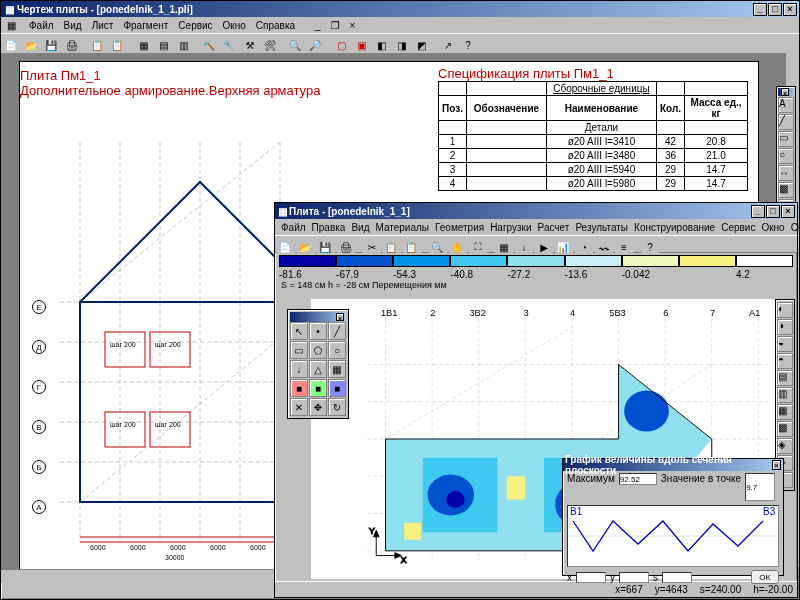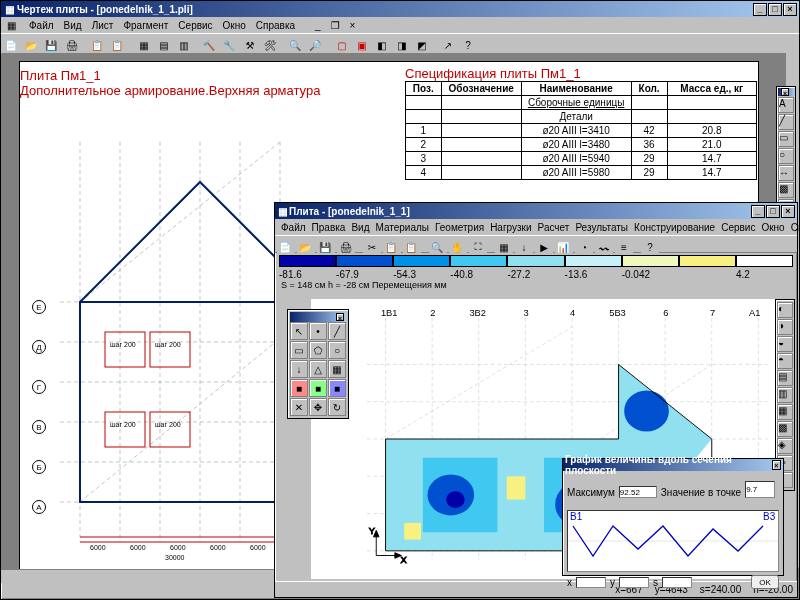--- a/index.html
+++ b/index.html
@@ -92,38 +92,38 @@
     <div class="tbtn">↗</div>
     <div class="tbtn">?</div>
   </div>
 
   <div class="content" style="left:0;top:52px;right:0;bottom:16px;position:absolute;">
 
     <div class="paper" style="left:18px;top:8px;width:740px;height:518px;">
       <div class="redtxt" style="margin-top:6px;">Плита Пм1_1</div>
       <div class="redtxt">Дополнительное армирование.Верхняя арматура</div>
 
-      <div style="position:absolute;right:1px;top:4px;width:352px;">
+      <div style="position:absolute;right:10px;top:4px;width:310px;">
         <div class="redtxt">Спецификация плиты Пм1_1</div>
         <table class="spec" style="position:relative;width:100%;">
           <tbody>
               <tr>
+                <td></td>
+                <td></td>
+                <td style="text-decoration:underline;">Сборочные единицы</td>
+                <td></td>
+                <td></td>
+              </tr>
+          <tr>
             <th>Поз.</th>
             <th style="width:80px;">Обозначение</th>
             <th style="width:110px;">Наименование</th>
             <th>Кол.</th>
             <th>Масса ед., кг</th>
           </tr>
-          <tr>
-                <td></td>
-                <td></td>
-                <td style="text-decoration:underline;">Сборочные единицы</td>
-                <td></td>
-                <td></td>
-              </tr>
           <tr>
                 <td></td>
                 <td></td>
                 <td style="">Детали</td>
                 <td></td>
                 <td></td>
               </tr>
           <tr>
                 <td>1</td>
                 <td></td>
@@ -406,25 +406,25 @@
     <span>h=-20.00</span>
   </div>
 </div>
 
 <div class="graphwin" style="left:562px;top:458px;width:222px;height:118px;">
   <div class="titlebar" style="font-size:8px;height:12px;">
     <span>График величины вдоль сечения плоскости</span>
     <div class="spacer"></div>
     <span class="winbtn" style="width:10px;height:10px;font-size:7px;">×</span>
   </div>
-  <div style="display:flex;gap:4px;padding:10px 4px;font-size:8px;align-items:flex-end;">
+  <div style="display:flex;gap:4px;padding:2px 4px;font-size:8px;align-items:flex-start;">
     <span>Максимум</span>
     <input style="width: 38px; height: 12px; border: 1px inset rgb(136, 136, 136); font-size: 8px;" value="92.52">
     <span>Значение в точке</span>
-    <input style="width: 30px; height: 17px; border: 1px inset rgb(136, 136, 136); font-size: 8px;" value="9.7">
+    <input style="width: 30px; height: 28px; border: 1px inset rgb(136, 136, 136); font-size: 8px;" value="9.7">
   </div>
   <div style="position:relative;margin:2px 4px;height:62px;background:#fff;border:1px inset #888;">
     <svg width="100%" height="100%" viewBox="0 0 210 60">
       <g stroke="#ccc" stroke-width="0.5">
           <line x1="0" y1="30" x2="210" y2="30"></line>
         </g>
       <polyline points="5,15 25,45 45,15 70,38 95,15 120,45 145,18 170,40 195,15" fill="none" stroke="#0000c0" stroke-width="1.3"></polyline>
       <text x="2" y="9" font-size="7" fill="#00c">B1</text>
       <text x="195" y="9" font-size="7" fill="#00c">B3</text>
     </svg>

